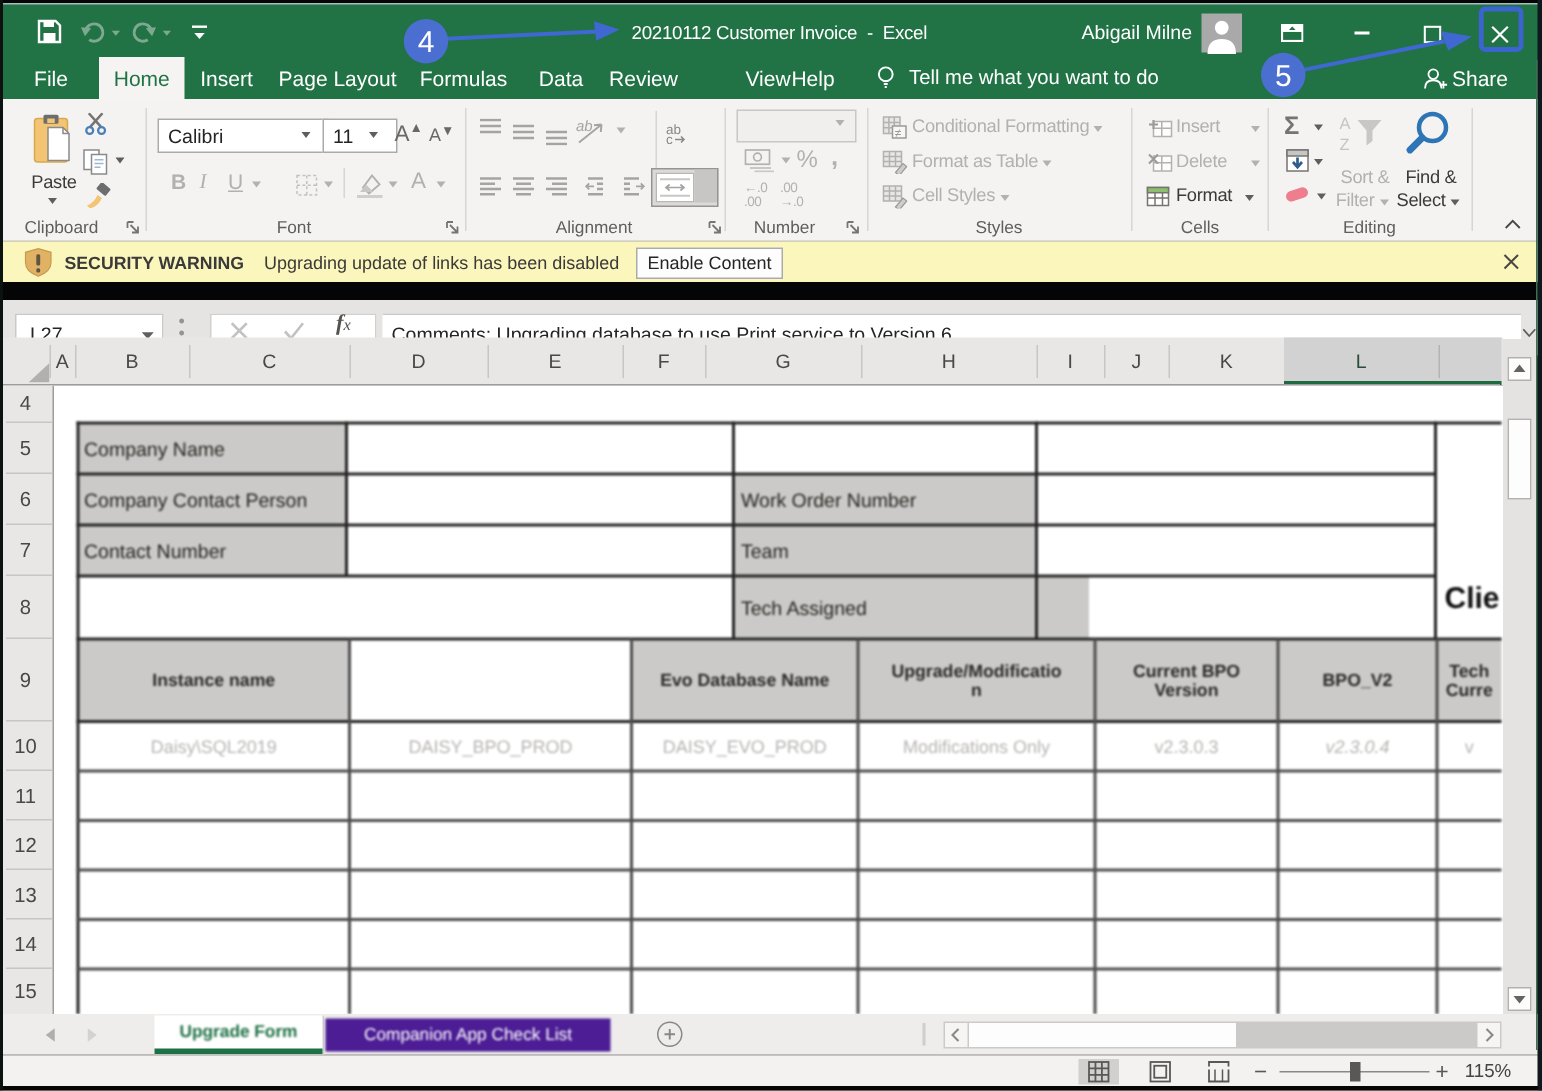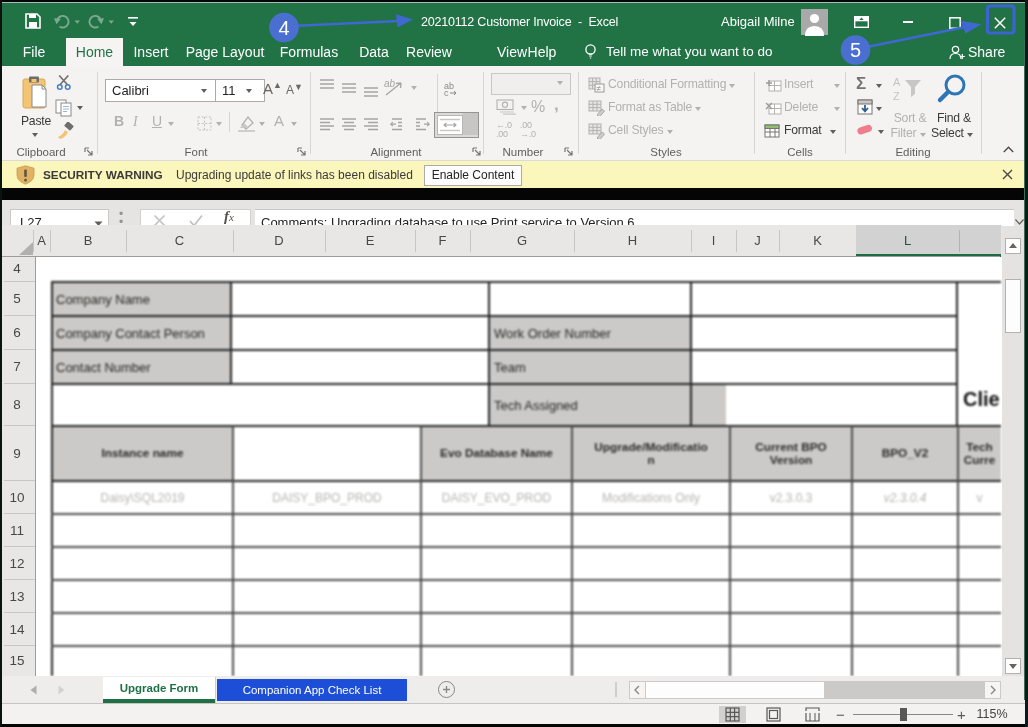--- a/index.html
+++ b/index.html
@@ -488,21 +488,21 @@
     <svg class="abs" style="left:30px;top:9px;" width="7" height="10" viewBox="0 0 7 10">
       <path d="M6.5 0.5 L0.5 5 L6.5 9.5 Z" fill="#b0aeac"></path>
     </svg>
     <svg class="abs" style="left:58px;top:9px;" width="7" height="10" viewBox="0 0 7 10">
       <path d="M0.5 0.5 L6.5 5 L0.5 9.5 Z" fill="#d4d2d0"></path>
     </svg>
     <div class="abs" style="left:103px;top:1px;width:112px;height:26px;background:#fff;border-right:1px solid #d0cecc;">
       <div class="abs" style="left:0;top:0;width:112px;height:22px;line-height:22px;text-align:center;color:#1e7145;font-weight:bold;font-size:11.5px;filter:blur(0.6px);">Upgrade Form</div>
       <div class="abs" style="left:0;top:22px;width:112px;height:4px;background:#1e7145;"></div>
     </div>
-    <div class="abs" style="left:217px;top:3px;width:190px;height:22px;background:#1d4ed8;color:#fff;font-size:11.5px;text-align:center;line-height:22px;filter:blur(0.6px);">Companion App Check List</div>
+    <div class="abs" style="left:217px;top:3px;width:190px;height:22px;background:#4c1d95;color:#fff;font-size:11.5px;text-align:center;line-height:22px;filter:blur(0.6px);">Companion App Check List</div>
     <div class="abs" style="left:438px;top:5px;width:17px;height:17px;border:1.2px solid #8a8886;border-radius:50%;box-sizing:border-box;">
       <svg width="15" height="15" viewBox="0 0 15 15">
         <path d="M7.5 4 v7 M4 7.5 h7" stroke="#8a8886" stroke-width="1.3"></path>
       </svg>
     </div>
     <div class="abs" style="left:615px;top:6px;width:2px;height:15px;background:#d0cecc;"></div>
     <div class="abs" style="left:629px;top:5px;width:372px;height:18px;background:#cbcac9;">
       <div class="abs" style="left:1px;top:1px;width:15px;height:16px;background:#f6f5f4;">
         <svg width="15" height="16" viewBox="0 0 15 16">
           <path d="M9 4 L5 8 L9 12" fill="none" stroke="#8a8886" stroke-width="1.4"></path>

